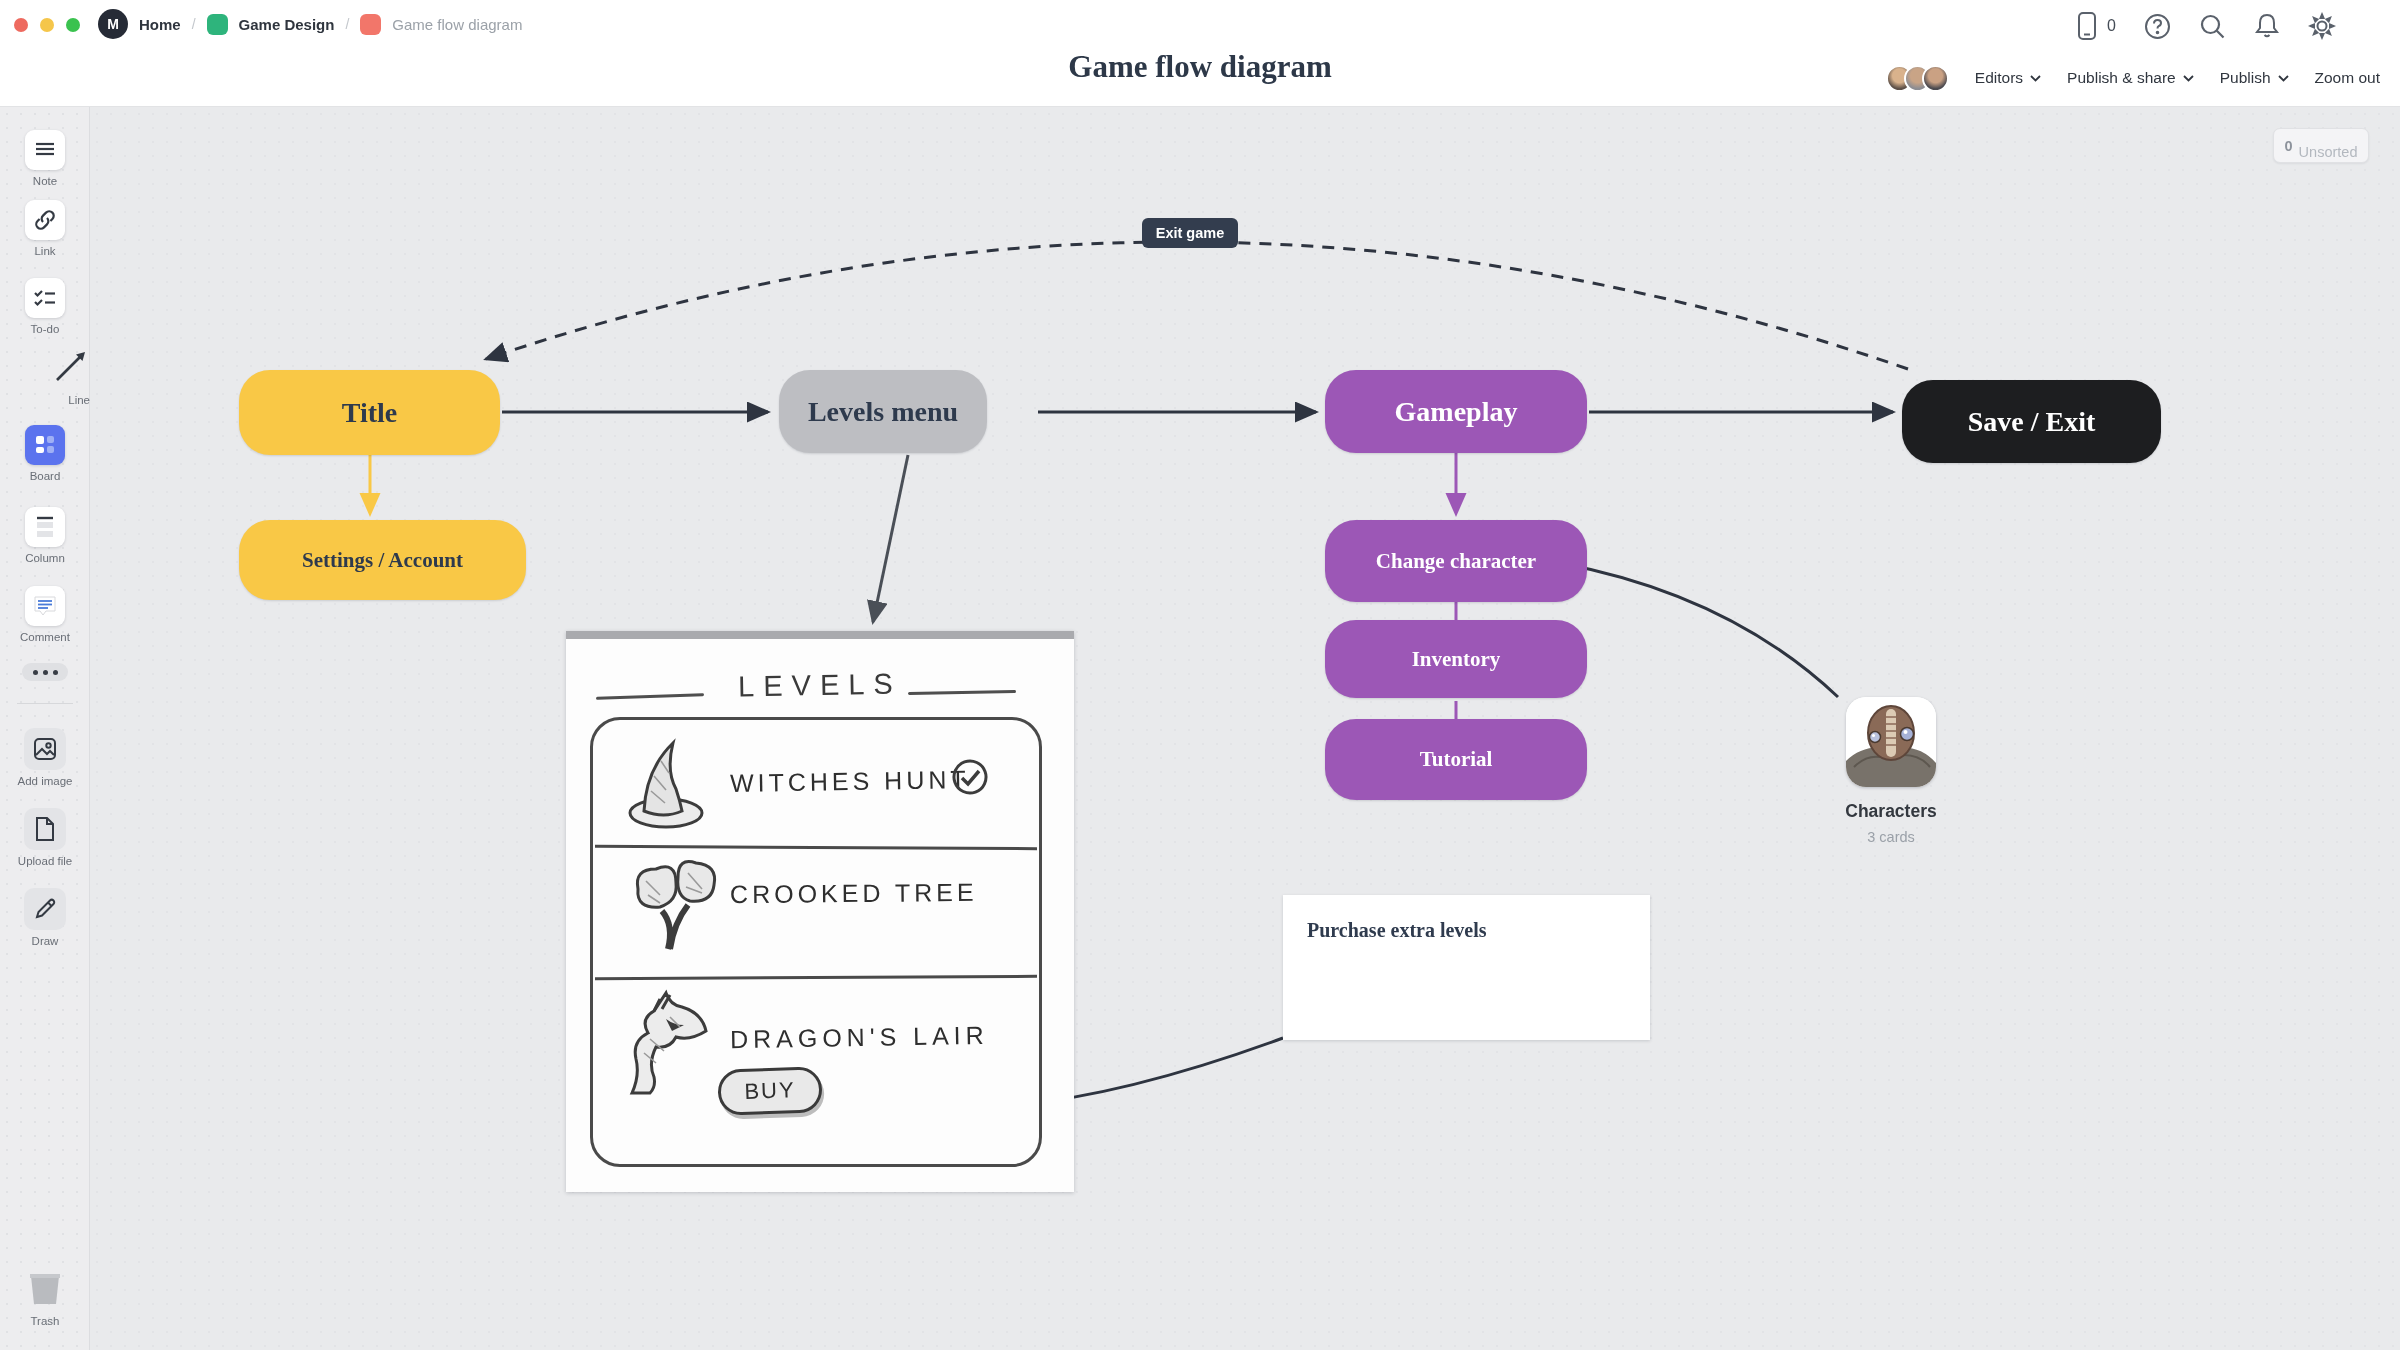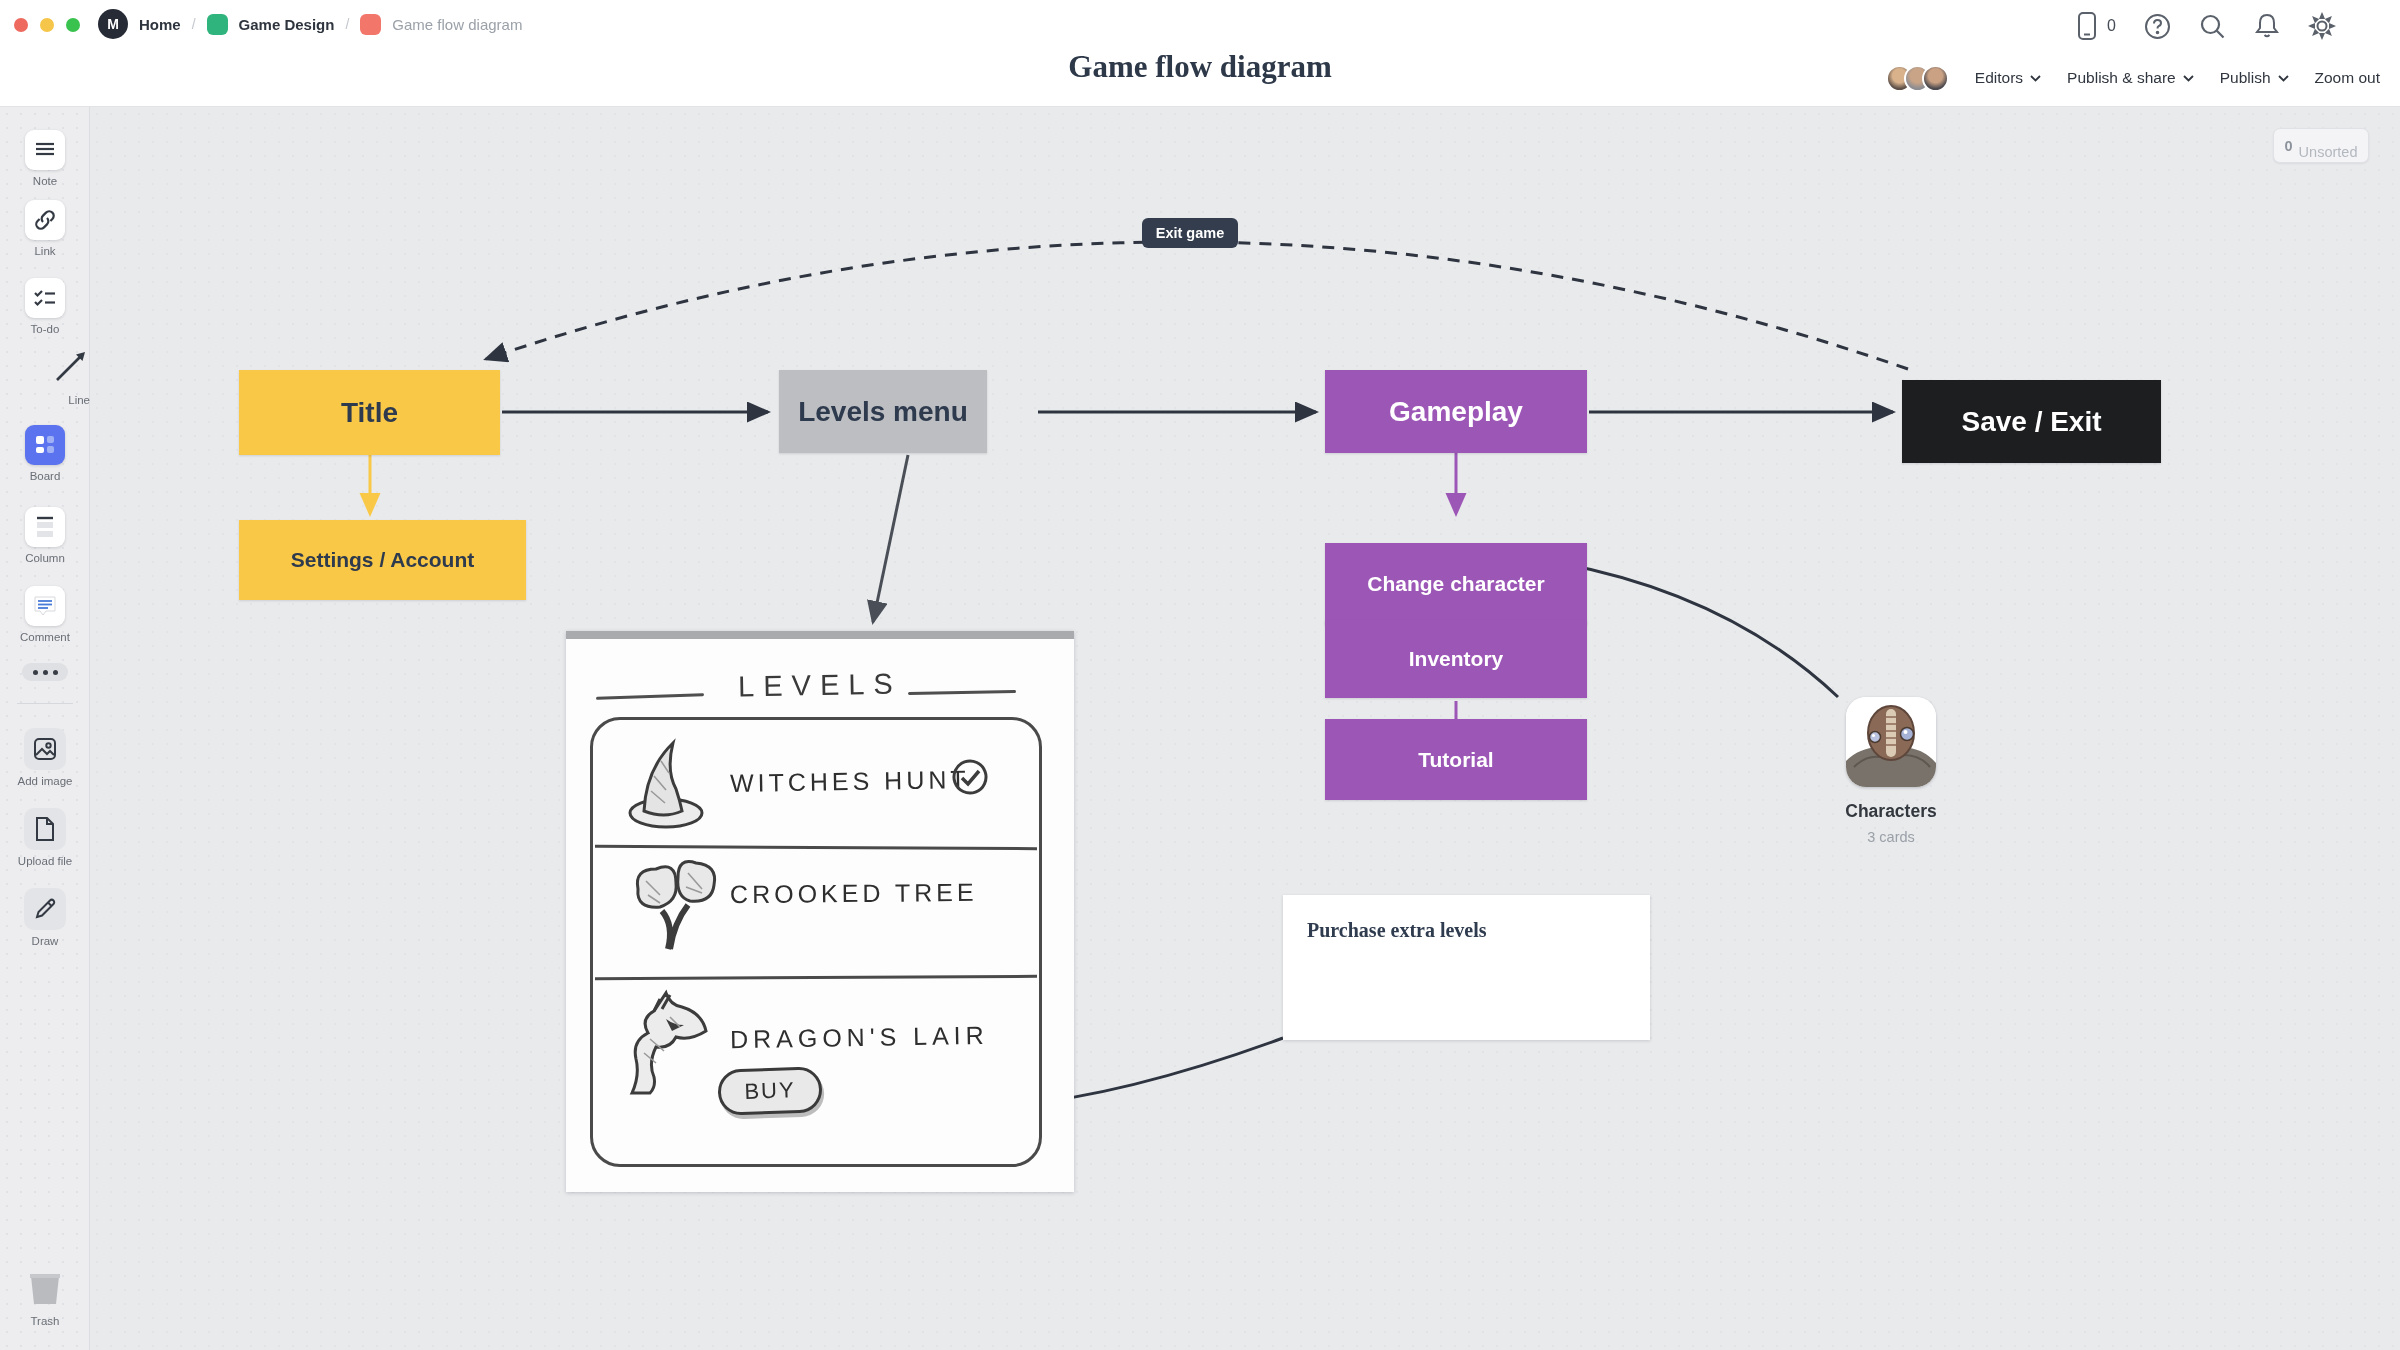--- a/index.html
+++ b/index.html
@@ -49,22 +49,22 @@
                display:flex; align-items:center; justify-content:center; gap:5px; }
   .dots-pill i { width:5px; height:5px; border-radius:50%; background:#383d45; }
   .side-divider { position:absolute; left:17px; width:56px; height:1px; background:#d7d8db; }
 
   
   .canvas { position:absolute; left:90px; top:107px; width:2310px; height:1243px;
             background-image:radial-gradient(circle, #e2e3e6 1px, transparent 1.1px); background-size:14px 14px; }
   .edges { position:absolute; left:0; top:0; width:2310px; height:1243px; pointer-events:none; }
 
   .node { position:absolute; display:flex; align-items:center; justify-content:center;
-          font-family:Liberation Sans, sans-serif; font-weight:bold; text-align:right;
-          box-shadow:0 1px 2px rgba(40,45,60,.15); }
+          font-family:Liberation Serif, serif; font-weight:bold; text-align:right;
+          box-shadow:0 1px 2px rgba(40,45,60,.15);border-radius:31px; }
   .n-yellow { background:#f9c846; color:#2e3a4d; }
   .n-gray   { background:#bdbec2; color:#2e3a4d; }
   .n-purple { background:#9c57b6; color:#ffffff; }
   .n-black  { background:#1d1e20; color:#ffffff; }
   .n-lg { font-size:28px; } .n-sm { font-size:21px; }
 
   .edge-label { position:absolute; left:1052px; top:111px; width:96px; height:30px; background:#333d4e;
                 border-radius:6px; color:#fff; font-size:14.5px; font-weight:bold;
                 display:flex; align-items:center; justify-content:center; }
 
@@ -355,21 +355,21 @@
       <span class="lbl">Unsorted</span>
     </div>
 
     <div class="edge-label">Exit game</div>
 
     <div class="node n-yellow n-lg" style="left:149px;top:263px;width:261px;height:85px;">Title</div>
     <div class="node n-gray n-lg" style="left:689px;top:263px;width:208px;height:83px;">Levels menu</div>
     <div class="node n-purple n-lg" style="left:1235px;top:263px;width:262px;height:83px;">Gameplay</div>
     <div class="node n-black n-lg" style="left:1812px;top:273px;width:259px;height:83px;">Save / Exit</div>
     <div class="node n-yellow n-sm" style="left:149px;top:413px;width:287px;height:80px;">Settings / Account</div>
-    <div class="node n-purple n-sm" style="left:1235px;top:436px;width:262px;height:82px;">Change character</div>
+    <div class="node n-purple n-sm" style="left:1235px;top:413px;width:262px;height:82px;">Change character</div>
     <div class="node n-purple n-sm" style="left:1235px;top:513px;width:262px;height:78px;">Inventory</div>
     <div class="node n-purple n-sm" style="left:1235px;top:612px;width:262px;height:81px;">Tutorial</div>
 
     <div class="image-card">
       <div class="topbar"></div>
       <div class="sketch-title">LEVELS</div>
       <div class="sk-line" style="left:30px;top:64px;width:108px;transform:rotate(-2deg);"></div>
       <div class="sk-line" style="left:342px;top:60px;width:108px;transform:rotate(-1deg);"></div>
 
       <div class="sk-panel">

